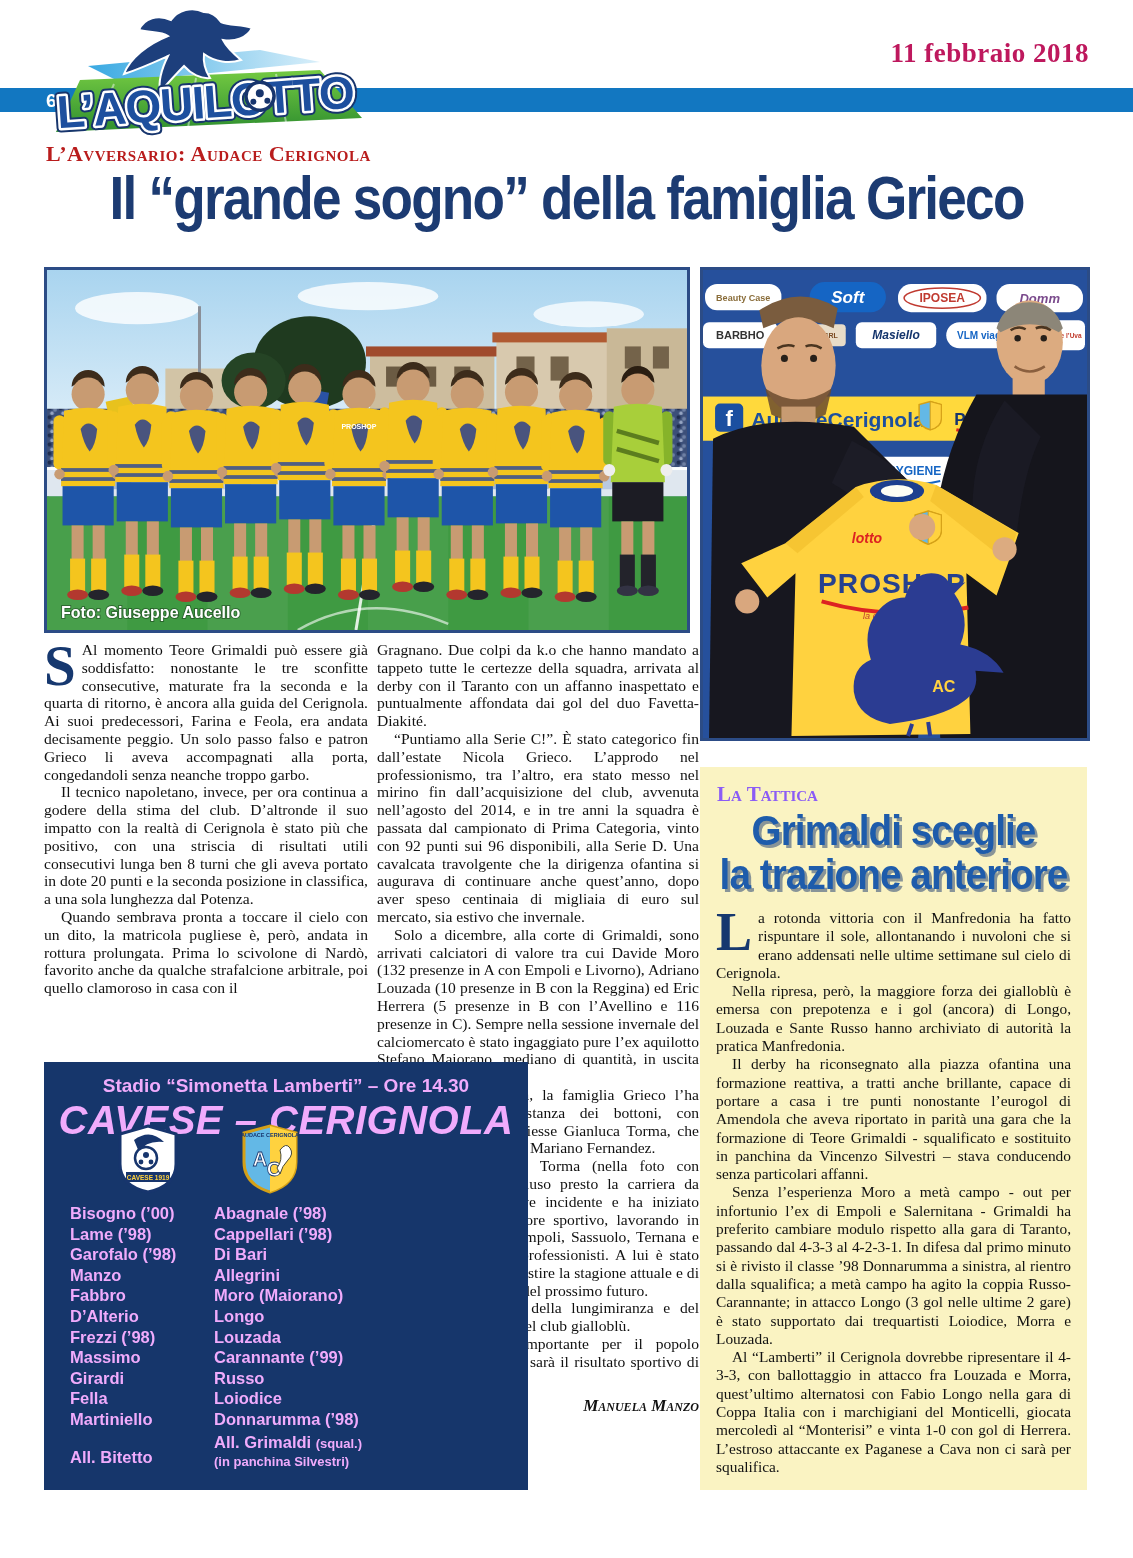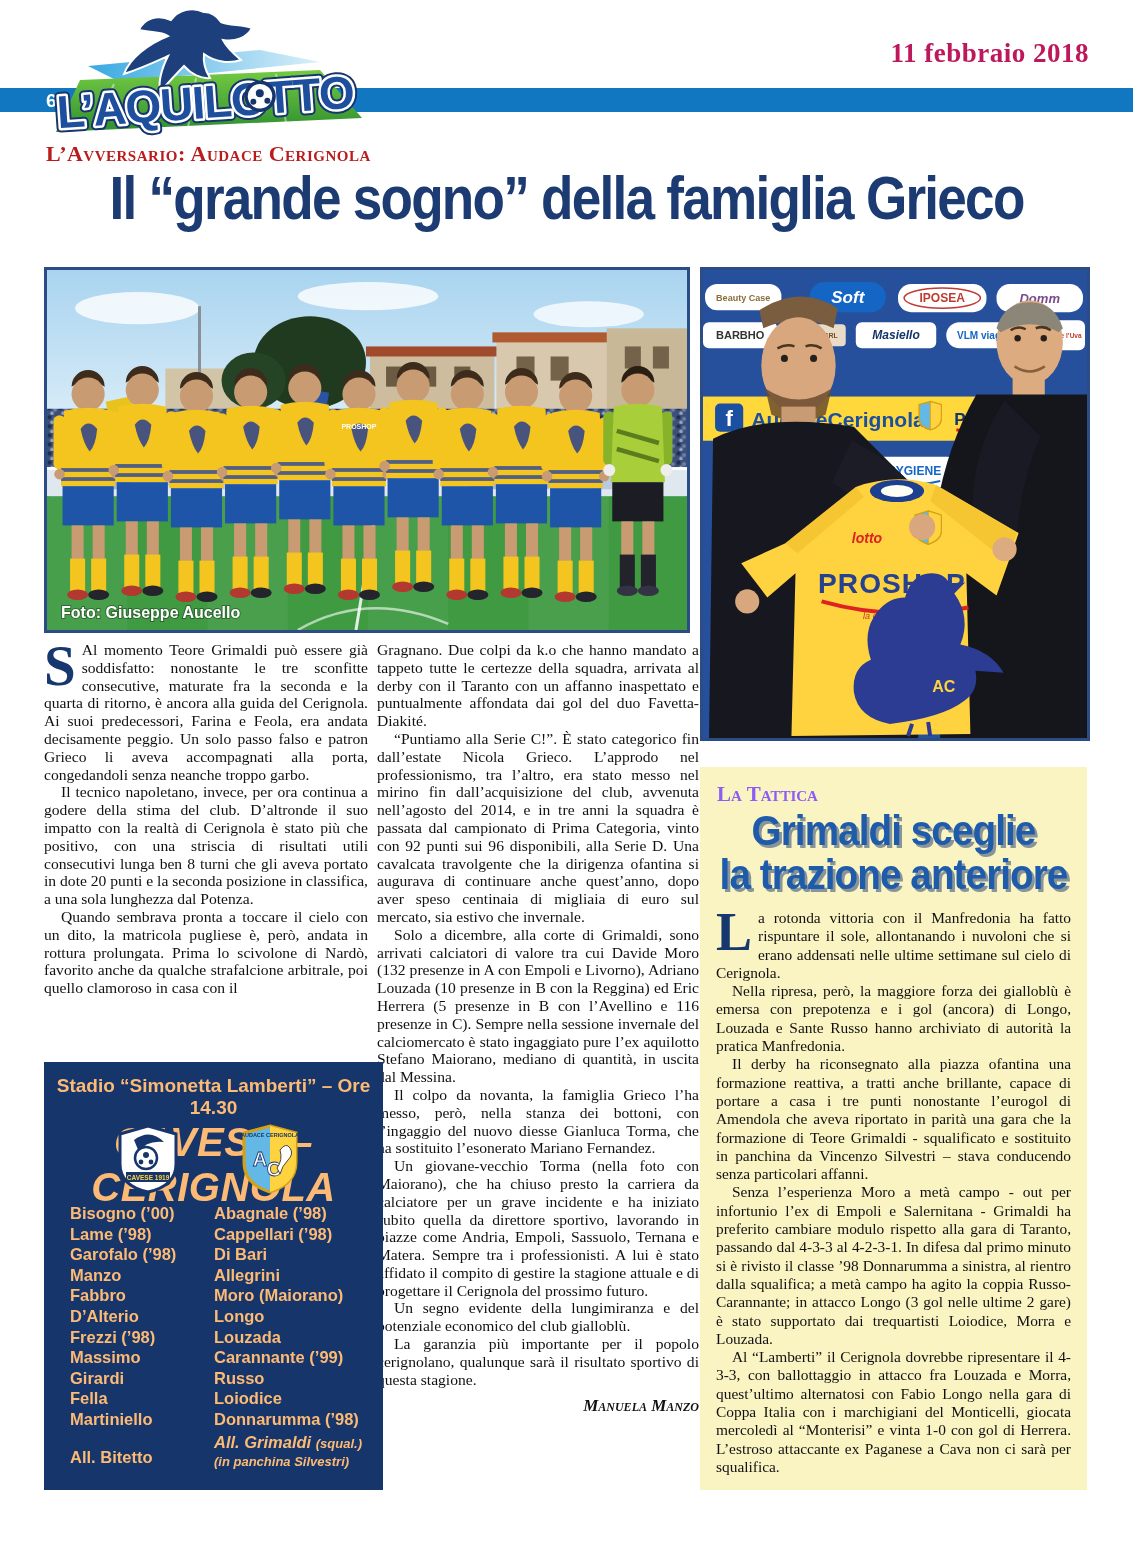--- a/index.html
+++ b/index.html
@@ -26,30 +26,30 @@
   
   .col{position:absolute;text-align:justify;font-size:15.6px;line-height:17.8px;}
   .col1{left:44px;top:641px;width:324px;height:420px;overflow:hidden;}
   .col2{left:377px;top:641px;width:322px;height:866px;overflow:hidden;}
   .col p{margin:0;}
   .col p.indent{text-indent:17px;}
   .dropcap{float:left;font-weight:bold;font-size:57px;line-height:45px;color:#16386f;margin:2px 6px 0 0;}
   .byline{text-align:right;font-weight:bold;font-style:italic;font-variant:small-caps;font-size:17px;margin-top:9px;}
 
   
-  .match-box{position:absolute;left:44px;top:1062px;width:339px;height:428px;background:#16366b;color:#fdba74;
+  .match-box{position:absolute;left:44px;top:1062px;width:484px;height:428px;background:#16366b;color:#f0abfc;
              font-family:"Liberation Sans",sans-serif;}
   .match-venue{text-align:center;font-weight:bold;font-size:19px;margin-top:13px;}
   .match-title{text-align:center;font-weight:bold;font-size:40px;letter-spacing:.5px;margin-top:1px;font-style:italic;}
   .crest{position:absolute;top:62px;}
   .crest-home{left:72px;} .crest-away{left:196px;}
   .lineup{position:absolute;top:141px;font-weight:bold;font-size:16.5px;line-height:20.6px;}
   .lineup-home{left:26px;} .lineup-away{left:170px;}
   .coach-home{position:absolute;left:26px;top:386px;font-weight:bold;font-size:16.5px;}
-  .coach-away{position:absolute;left:170px;top:371px;font-weight:bold;font-size:16.5px;line-height:18px;font-style:italic;}
+  .coach-away{position:absolute;left:170px;top:371px;font-weight:bold;font-size:16.5px;line-height:18px;}
   .coach-note{font-size:13px;font-weight:bold;}
 
   
   .tactic-box{position:absolute;left:700px;top:767px;width:387px;height:723px;background:#faf3c2;overflow:hidden;}
   .tactic-kicker{margin:15px 0 0 17px;font-variant:small-caps;font-weight:bold;font-size:21px;color:#8b5cf6;}
   .tactic-headline{margin-top:2px;text-align:center;font-family:"Liberation Sans",sans-serif;font-weight:bold;
                    font-size:42px;line-height:44px;color:#1e5cab;letter-spacing:-1px;transform:scaleX(.92);
                    text-shadow:3px 3px 0 rgba(22,53,109,.5);}
   .tactic-body{margin:12px 16px 0 16px;text-align:justify;font-size:15.4px;line-height:18.3px;}
   .tactic-body p{margin:0;}

